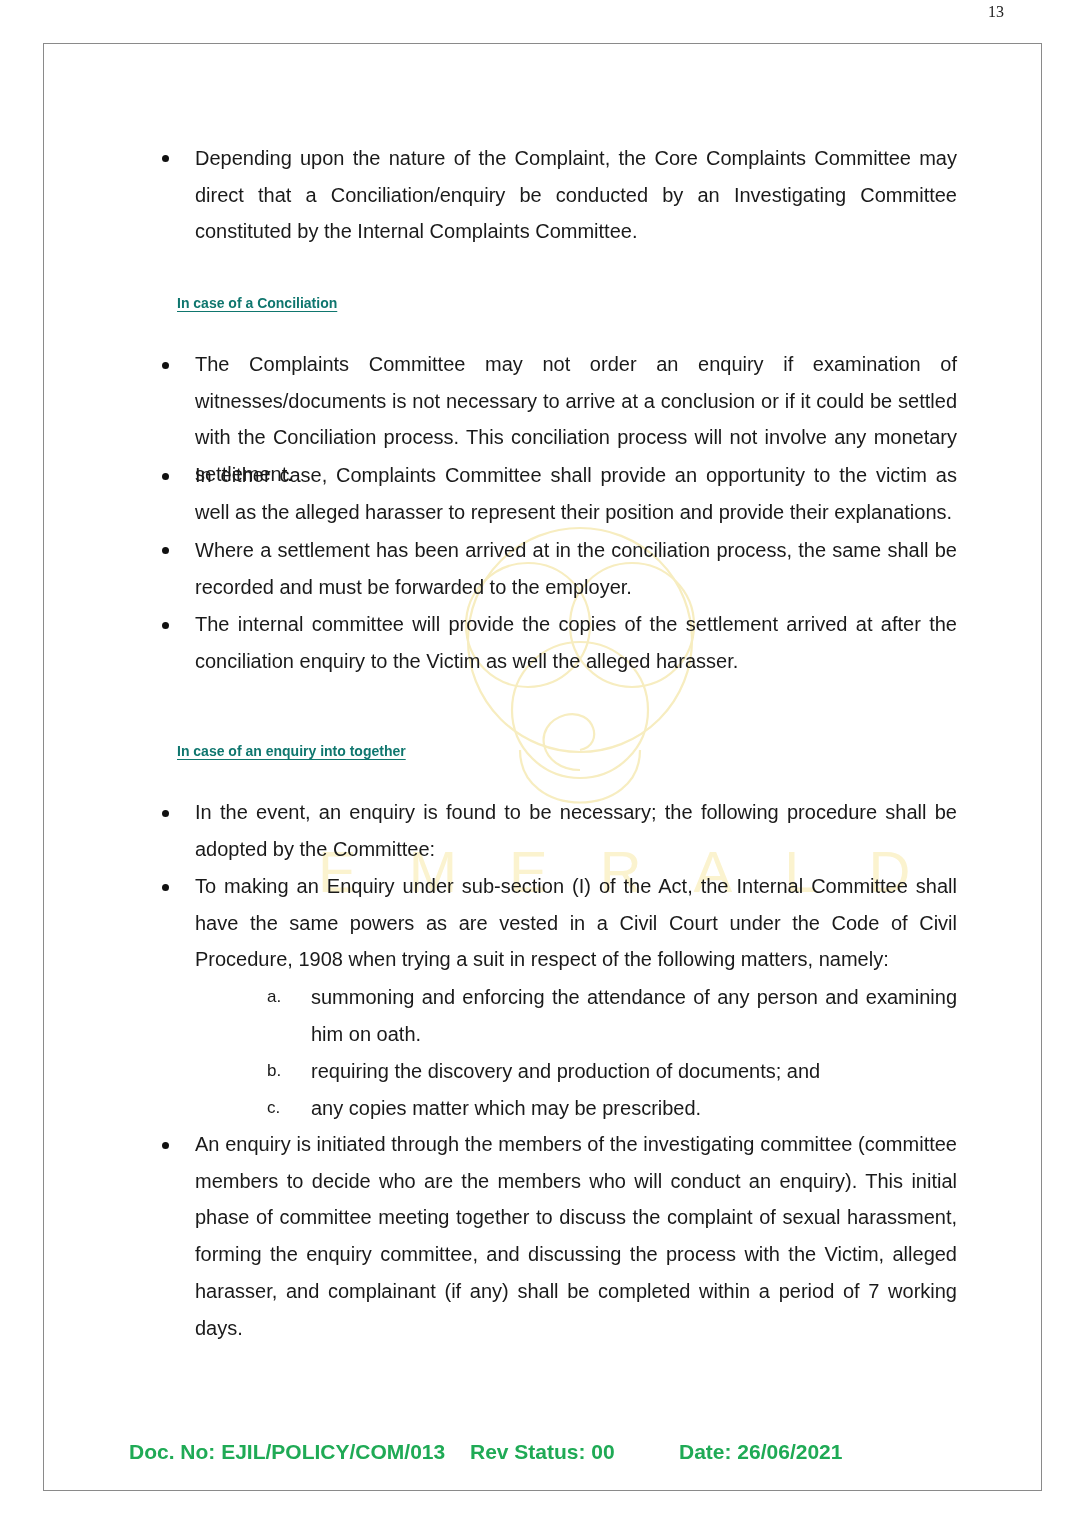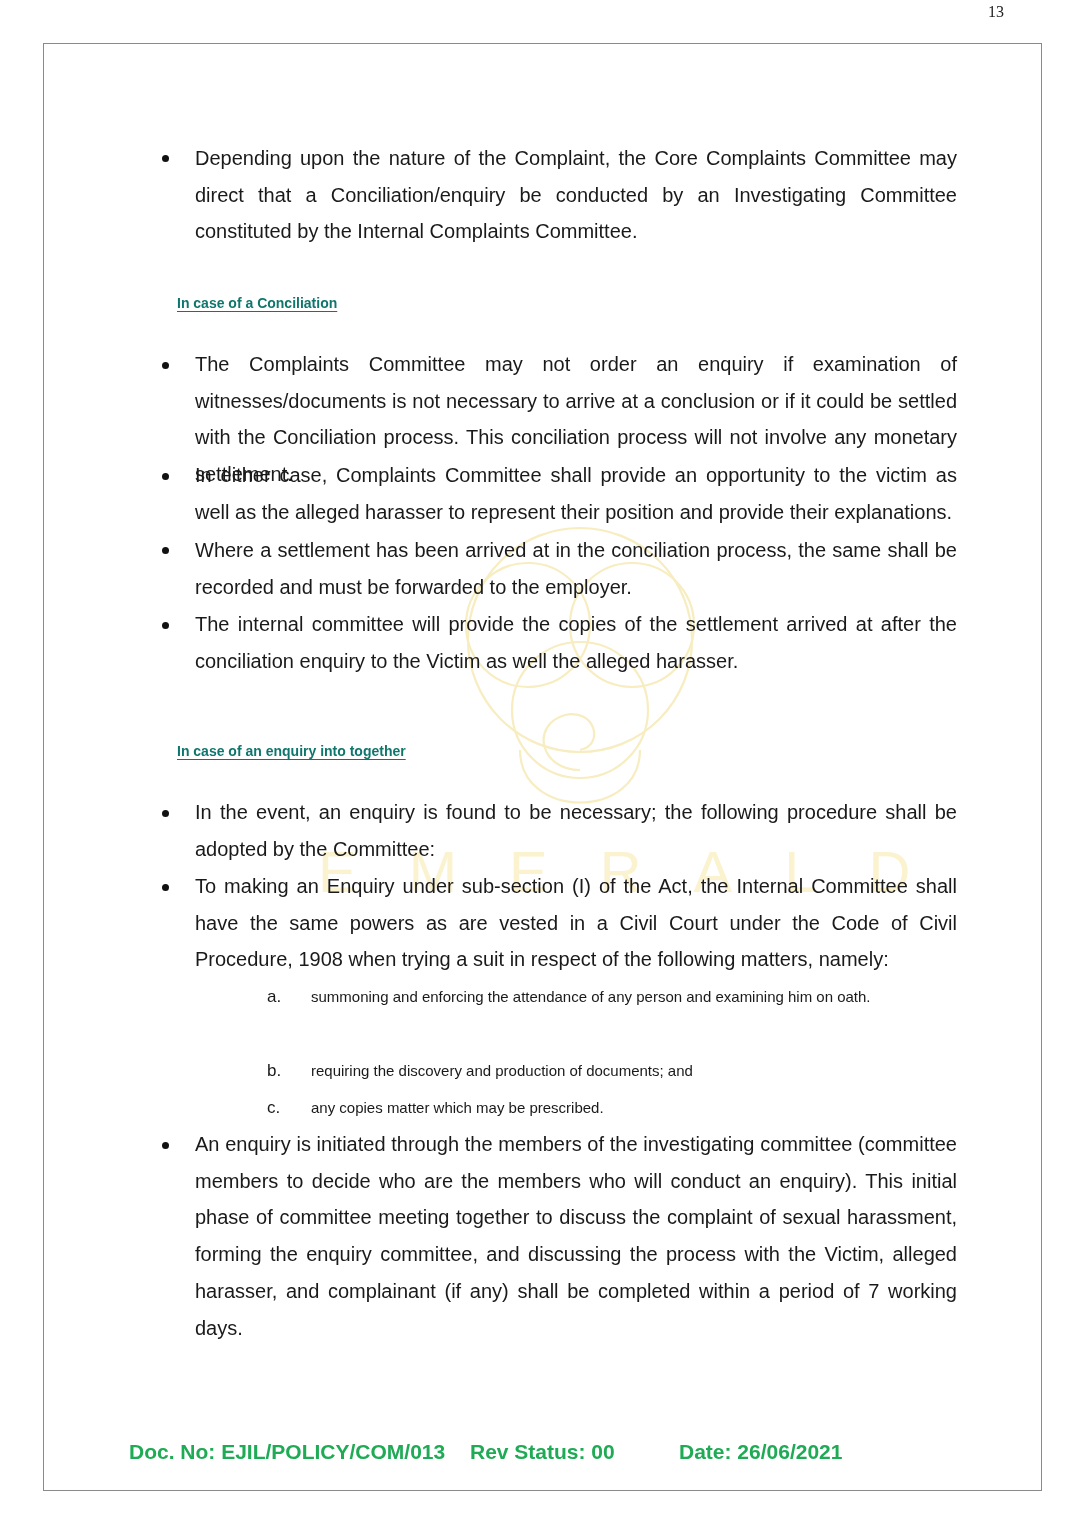--- a/index.html
+++ b/index.html
@@ -11,21 +11,21 @@
   .watermark { position:absolute; left:400px; top:520px; width:360px; height:420px; pointer-events:none; }
   .wm-text { position:absolute; left:278px; top:838px; font-size:58px; letter-spacing:52px;
              color:#fbf3cf; font-family:"Liberation Sans", sans-serif;margin-left:40px; }
   .content { position:absolute; left:0; top:0; width:100%; }
   .bullet { position:absolute; left:161px; width:10px; height:10px; }
   .bullet::before { content:""; position:absolute; left:1px; top:0; width:7px; height:7px; border-radius:50%; background:#111; }
   .para { position:absolute; left:195px; width:762px; font-size:20px; line-height:36.7px; text-align:justify; }
   .heading { position:absolute; left:129px; font-size:14px; font-weight:bold; color:#0f766e;
              text-decoration:underline; text-underline-offset:3px;margin-left:48px; }
   .sub-label { position:absolute; left:267px; font-size:17px; }
-  .sub-text { position:absolute; left:311px; width:646px; font-size:15px; line-height:36.7px; text-align:justify; }
+  .sub-text { position:absolute; left:311px; width:646px; font-size:20px; line-height:36.7px; text-align:justify; }
   .footer { position:absolute; top:1440px; font-size:21px; font-weight:bold; color:#1faa55; }
 </style>
 </head>
 <body>
 
 <div class="page-number">13</div>
 
 <div class="frame"></div>
 
 <svg class="watermark" viewBox="0 0 360 420">

